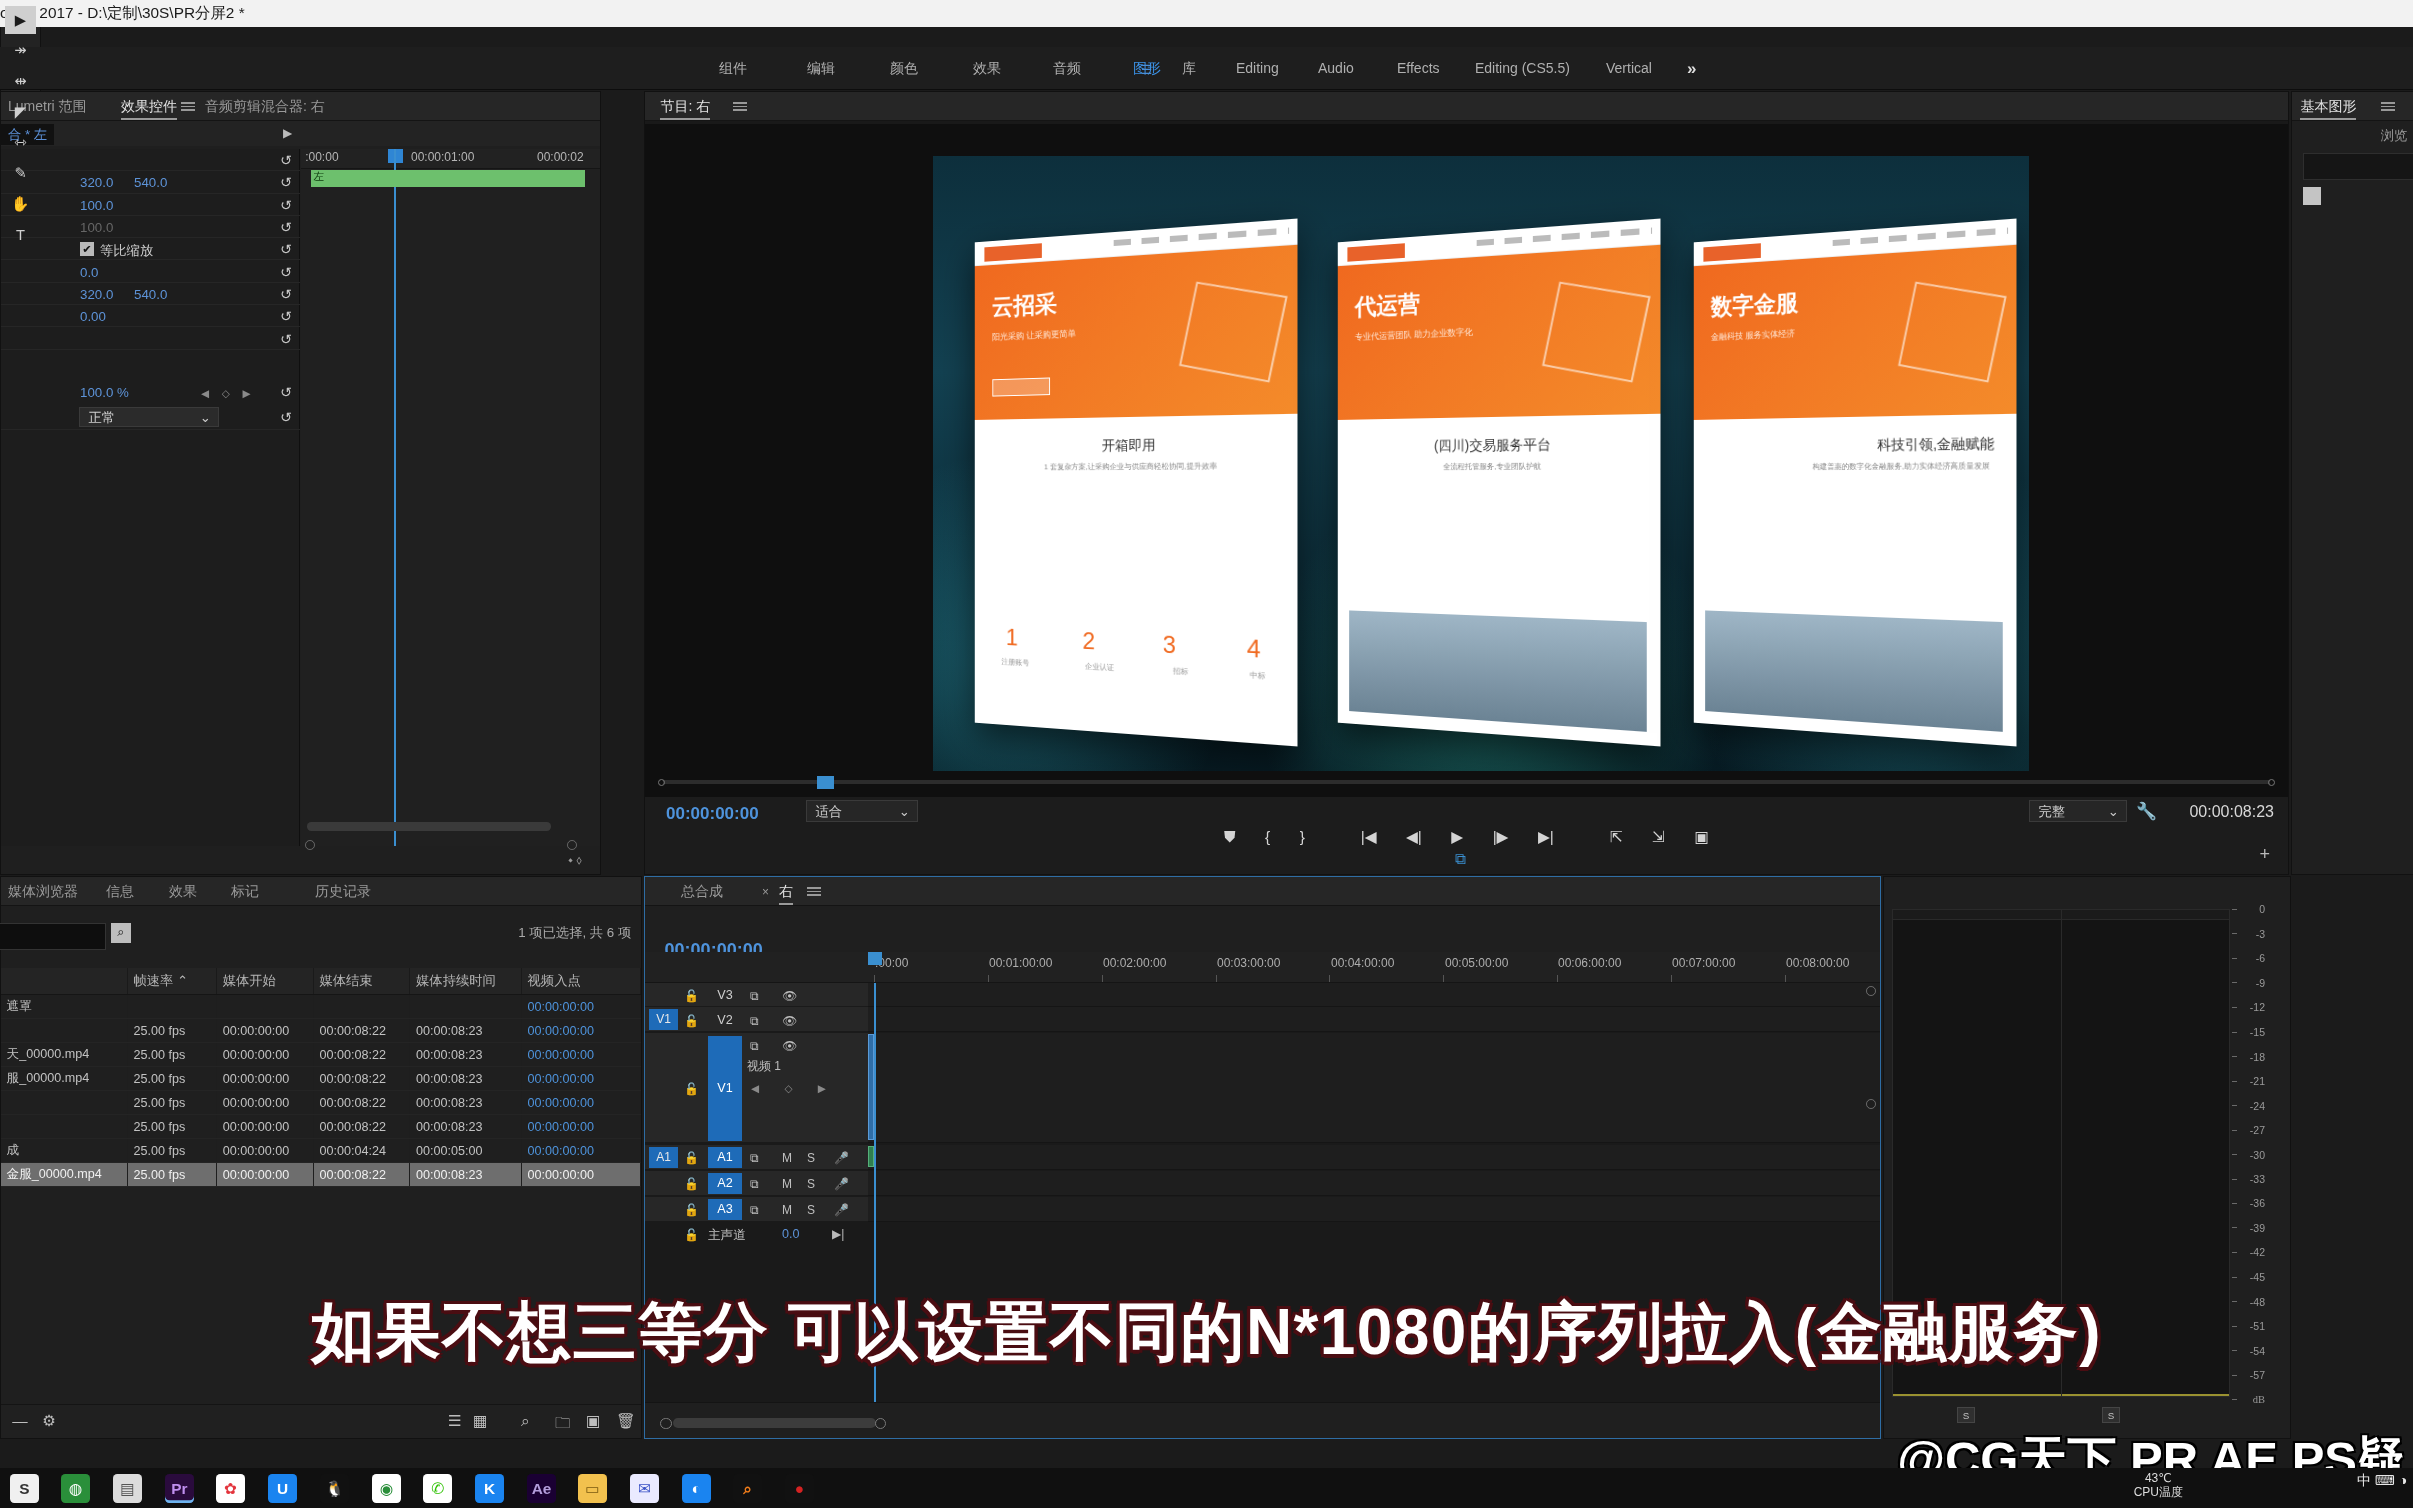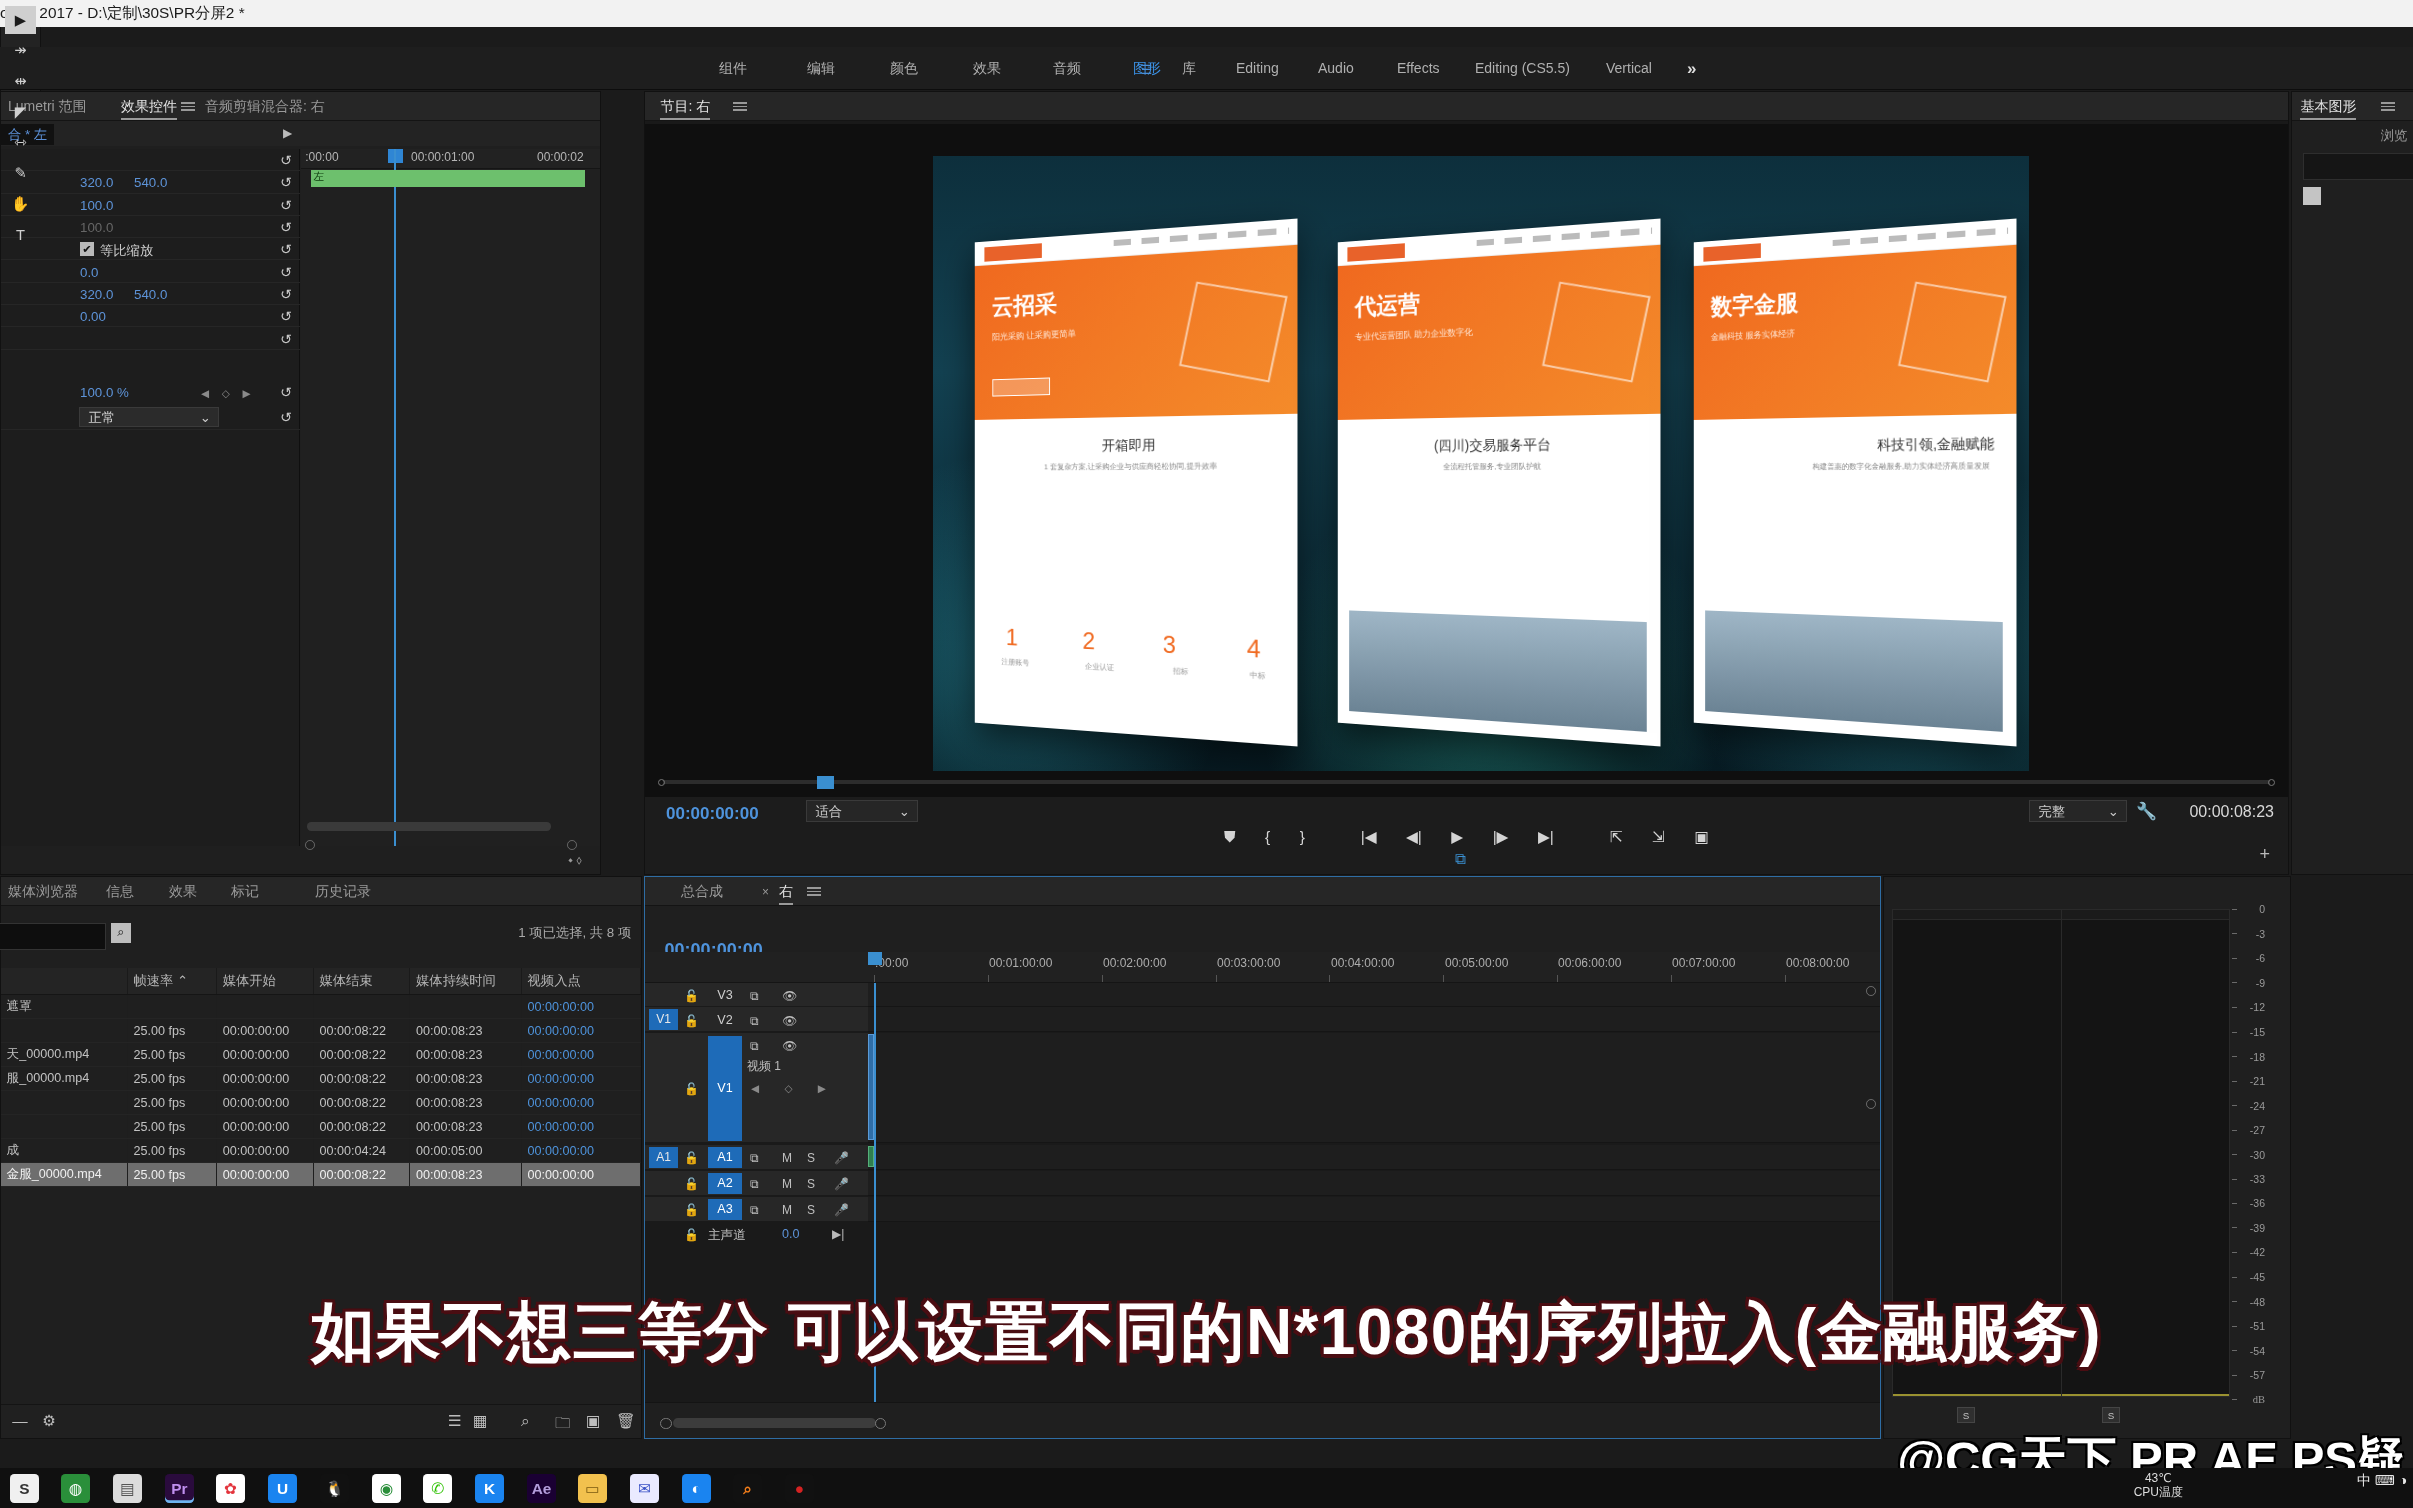--- a/index.html
+++ b/index.html
@@ -470,21 +470,21 @@
   <div class="panel" id="proj">
     <div class="ptabs" id="projtabs">
         <div class="ptab" style="left: 7px;">媒体浏览器</div>
         <div class="ptab" style="left: 105px;">信息</div>
         <div class="ptab" style="left: 168px;">效果</div>
         <div class="ptab" style="left: 230px;">标记</div>
         <div class="ptab" style="left: 314px;">历史记录</div>
       </div>
     <div class="searchbox"></div>
     <div class="findico">⌕</div>
-    <div class="selinfo">1 项已选择, 共 8 项</div>
+    <div class="selinfo">1 项已选择, 共 6 项</div>
     <table>
       <thead>
           <tr id="projhead">
             <th style="width: 119px;"></th>
             <th style="width: 84px;">帧速率  ⌃</th>
             <th style="width: 91px;">媒体开始</th>
             <th style="width: 91px;">媒体结束</th>
             <th style="width: 105px;">媒体持续时间</th>
             <th style="width: 112px;">视频入点</th>
           </tr>

